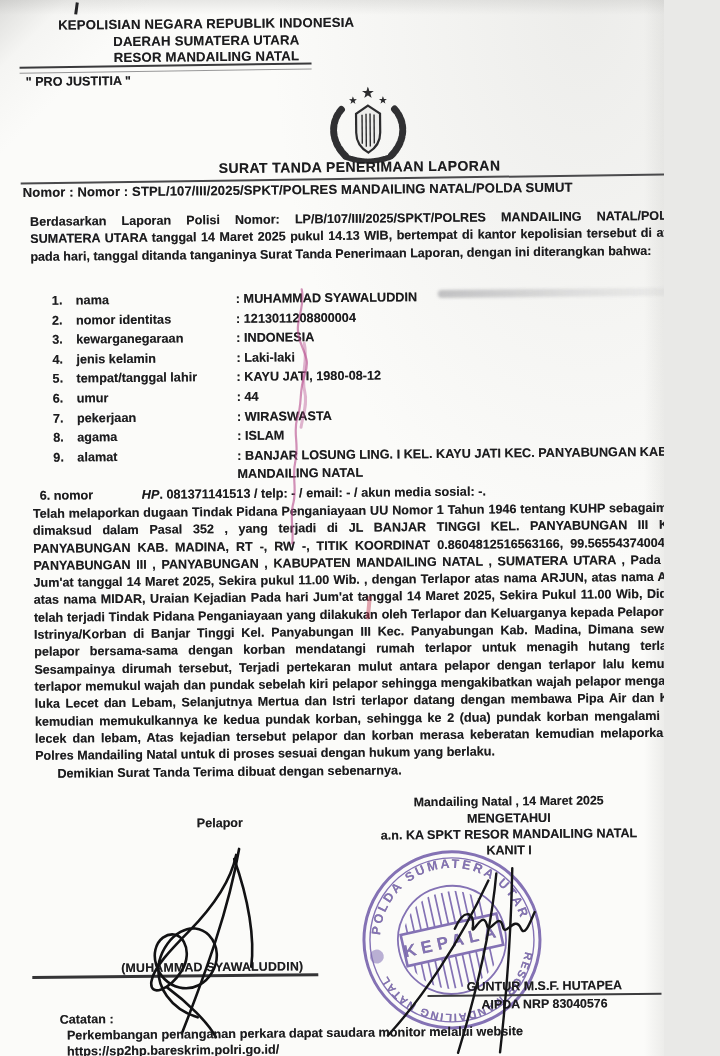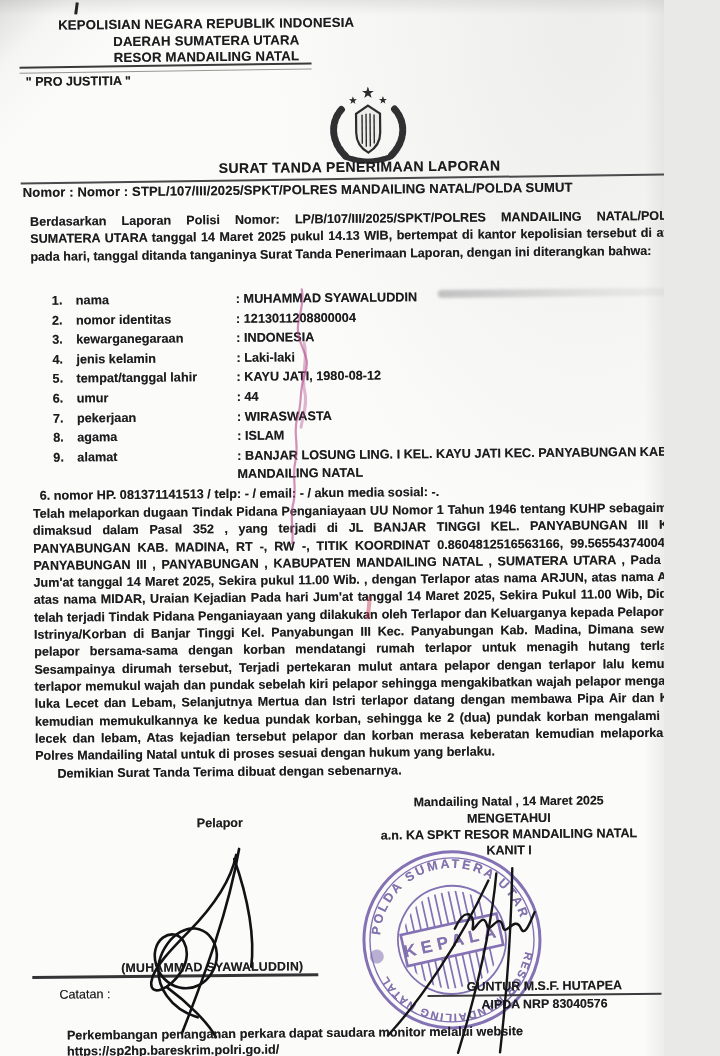--- a/index.html
+++ b/index.html
@@ -39,39 +39,39 @@
   
   .intro{left:33px;top:211px;width:655px;font-size:12.6px;line-height:17.3px;text-align:justify;font-weight:600;}
 
   
   .plist{left:54px;top:289px;width:636px;font-size:12.7px;font-weight:600;}
   .prow{display:flex;line-height:18px;margin-bottom:1.6px;}
   .pno{width:24px;flex:0 0 auto;}
   .plabel{width:160px;flex:0 0 auto;}
   .pvalue{flex:1;}
   .contact{margin-top:2px;line-height:18px;margin-left:-14px;}
-  .it{}
+  .it{font-style:italic;margin-left:45px;}
 
   
   .report{left:33px;top:503px;width:656px;font-size:12.6px;line-height:17.3px;text-align:justify;font-weight:600;}
   .closing{left:55px;top:764px;font-size:12.7px;font-weight:600;}
 
   
   .place-date{left:355px;top:796px;width:302px;text-align:center;font-size:12.4px;font-weight:600;}
   .know1{left:355px;top:813px;width:302px;text-align:center;font-size:12.6px;font-weight:700;line-height:15.8px;}
   .pelapor{left:163px;top:815px;width:108px;text-align:center;font-size:12.6px;font-weight:600;}
 
   .name-rule-left{left:28px;top:973px;width:286px;height:2.6px;background:#343436;}
   .name-left{left:96px;top:959px;width:224px;text-align:center;font-size:12.4px;font-weight:700;letter-spacing:.2px;}
   .name-right{left:423px;top:981px;width:234px;text-align:center;font-size:12.5px;font-weight:700;
     border-bottom:2px solid #3c3c3e;padding-bottom:1px;}
   .rank-right{left:423px;top:999px;width:234px;text-align:center;font-size:12.4px;font-weight:700;}
 
   
-  .cat-label{left:55px;top:985px;font-size:12.6px;font-weight:400;}
+  .cat-label{left:55px;top:1010px;font-size:12.6px;font-weight:700;}
   .note{left:62px;top:1026px;width:520px;font-size:12.7px;line-height:15.5px;font-weight:600;}
 
   
   .smudge{left:440px;top:291px;width:248px;height:8px;border-radius:4px;
     background:linear-gradient(to right, rgba(105,105,112,.38), rgba(140,140,146,.22) 55%, rgba(165,165,168,.08));
     filter:blur(1.4px);}
   .tick{left:80px;top:0;width:3px;height:12px;background:#242426;transform:rotate(8deg);}
   svg{display:block;}
 </style>
 </head>

